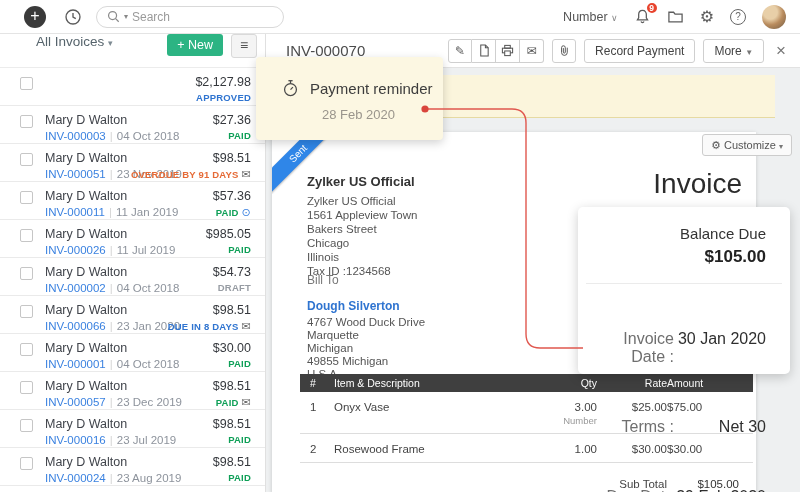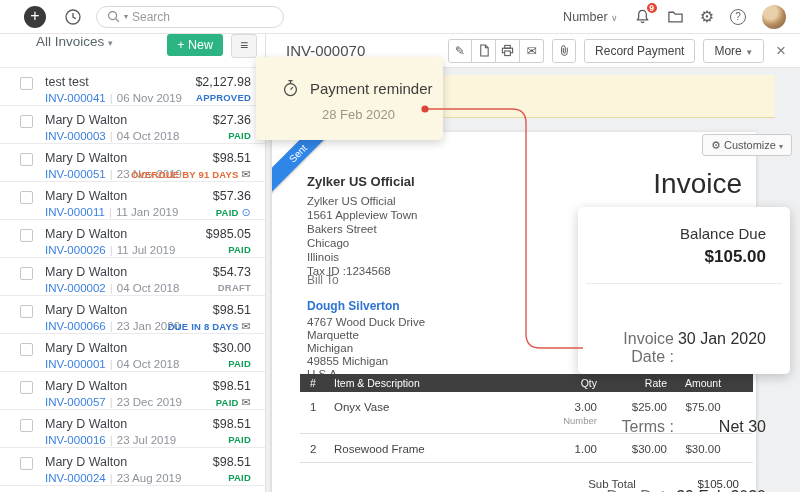--- a/index.html
+++ b/index.html
@@ -102,27 +102,27 @@
     border:1px solid #ccc; border-radius:3px; font-size:11px; color:#555; padding:0 8px;
     cursor:pointer; font-family:inherit; z-index:5; }
 
   
   .items { position:absolute; left:28px; right:3px; top:242px; }
   .thead { display:flex; background:#3f3f3f; color:#fff; font-size:10.5px; height:18px; align-items:center; }
   .trow { display:flex; font-size:11.5px; color:#444; align-items:flex-start; }
   .c-num { width:34px; padding-left:10px; flex:none; }
   .c-item { flex:1; }
   .c-qty,.c-rate { width:70px; text-align:right; flex:none; }
-  .c-amt { width:86px; text-align:center; padding-right:14px; flex:none; }
+  .c-amt { width:86px; text-align:left; padding-right:14px; flex:none; }
   .thead .c-amt { padding-right:14px; }
   .trow { padding:9px 0 7px; border-bottom:1px solid #ddd; }
   .qty-unit { font-size:9.5px; color:#999; margin-top:2px; }
   .totals { padding-top:9px; }
   .tot-row { display:flex; justify-content:flex-end; font-size:11.5px; color:#444; padding:6px 0; }
-  .tot-label { width:110px; text-align:center; }
+  .tot-label { width:110px; text-align:right; }
   .tot-val { width:86px; text-align:right; padding-right:14px; color:#333; }
 
   
   .balance-card { position:absolute; left:312px; top:139px; width:212px; height:167px;
     background:#fff; border-radius:5px; box-shadow:0 3px 12px rgba(0,0,0,.20); z-index:8; padding:18px 24px 0; }
   .bd-label { text-align:right; font-size:15px; color:#333; }
   .bd-amount { text-align:right; font-size:17px; font-weight:bold; color:#222; margin-top:5px; }
   .bd-divider { border-top:1px solid #ebebeb; margin:16px -16px 0; }
   .bd-rows { margin-top:14px; }
   .bd-row { display:flex; font-size:16px; padding:6px 0;margin-top:40px; }
@@ -188,24 +188,20 @@
     <div class="list-header">
       <span class="list-title">
         <span>All Invoices</span> <span class="caret">▾</span>
       </span>
       <button class="new-btn">+ New</button>
       <div class="menu-btn">≡</div>
     </div>
     <div class="rows">
         <div class="inv-row">
           <span class="cb"></span>
-          <div class="rcol-l">
-            <div class="cust">test test</div>
-            <div class="sub"><span class="inv-link">INV-000041</span><span class="sep">|</span><span class="date">06 Nov 2019</span></div>
-          </div>
           <div class="rcol-r">
             <div class="amt">$2,127.98</div>
             <div class="status st-approved"><span class="st-text">APPROVED</span></div>
           </div>
         </div>
         <div class="inv-row">
           <span class="cb"></span>
           <div class="rcol-l">
             <div class="cust">Mary D Walton</div>
             <div class="sub"><span class="inv-link">INV-000003</span><span class="sep">|</span><span class="date">04 Oct 2018</span></div>

